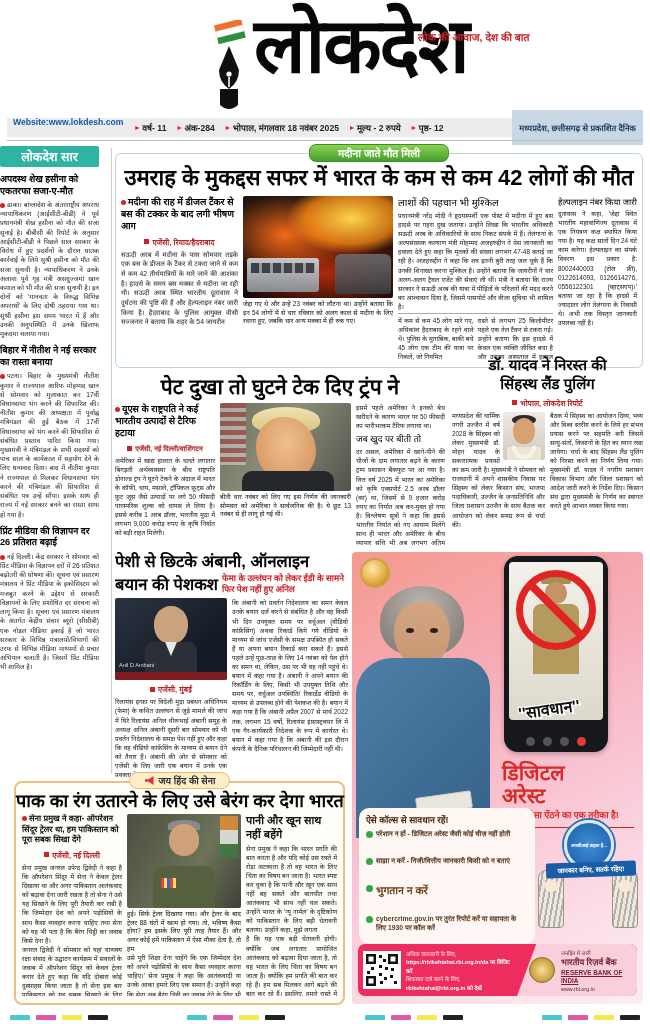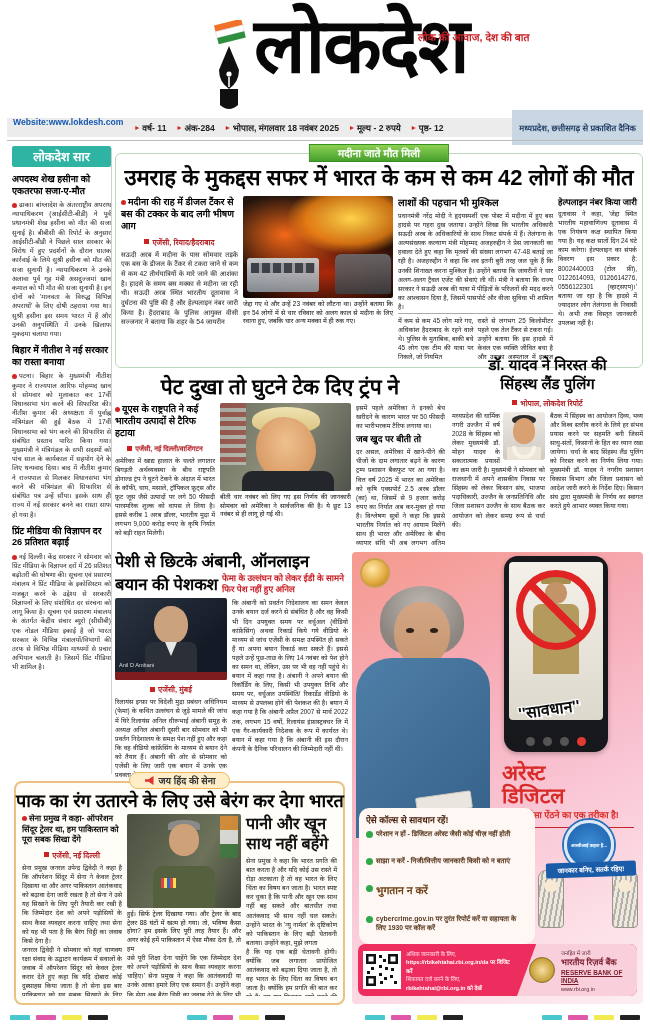--- a/index.html
+++ b/index.html
@@ -9,37 +9,37 @@
   .logo{position:absolute;left:206px;top:20px;width:46px;height:96px}
   .mh-title{position:absolute;left:254px;top:2px;margin:0;font-size:76px;font-weight:bold;letter-spacing:-2px;color:#070707;line-height:1.15;white-space:nowrap}
   .mh-tag{position:absolute;left:418px;top:30px;font-size:10.5px;font-weight:bold;color:#c9232a;white-space:nowrap}
   .infobar{position:absolute;left:7px;top:118px;width:636px;height:19px;background:#ececec;display:flex;align-items:center;font-size:8.6px;font-weight:bold;color:#222;white-space:nowrap}
   .ib-web{color:#1558b0;margin:0 12px 12px 6px}
   .ib-item{display:flex;align-items:center;margin-right:11px}
   .arr{color:#d42222;font-style:normal;margin-right:3px;font-size:8px}
   .ib-pub{margin-left:auto;background:#c9d6e4;color:#1d3a5f;height:100%;display:flex;align-items:center;padding:8px 7px;font-size:8.3px}
   .mh-rule{position:absolute;left:7px;top:140px;width:636px;height:1px;background:#bbb}
   
-  .sidebar{position:absolute;left:12px;top:146px;width:99px;height:630px;overflow:hidden}
+  .sidebar{position:absolute;left:0;top:146px;width:99px;height:630px;overflow:hidden}
   .sb-head{background:#2fb3a3;color:#fff;text-align:center;font-weight:bold;font-size:12.5px;padding:2px 0;border-radius:2px}
   .sb-title{font-size:9.2px;font-weight:bold;margin:7px 0 3px;line-height:1.25;color:#000}
   .sb-body{font-size:6.6px;line-height:1.4;text-align:justify;color:#222}
   .dot{display:inline-block;width:5px;height:5px;border-radius:50%;background:#d42525;margin-right:2px;vertical-align:middle}
   .vr{position:absolute;left:111px;top:148px;width:1px;height:626px;background:#cfcfcf}
   
   .btx{font-size:6.8px;line-height:1.42;text-align:justify;color:#1c1c1c}
   .sm{font-size:6.4px}
   .caption{font-size:6.4px;line-height:1.35;text-align:justify;color:#111;margin-top:2px}
   .byline{color:#b3262a;font-weight:bold;font-size:7.6px;margin:4px 0 3px;display:flex;align-items:center;justify-content:center;white-space:nowrap}
   .sq{display:inline-block;width:5px;height:5px;background:#c22;margin-right:3px;flex:0 0 auto}
   .subhead{font-size:9.4px;font-weight:bold;line-height:1.3;color:#000}
-  .sec-title{font-size:9.8px;font-weight:bold;margin-bottom:2px;color:#000}
+  .sec-title{font-size:9.8px;font-weight:normal;margin-bottom:2px;color:#000}
   
   .lead{position:absolute;left:115px;top:153px;width:528px;height:215px;border:1px solid #bcd8ba;border-radius:6px;box-sizing:border-box}
-  .kicker{position:absolute;left:50%;top:-10px;transform:translateX(-50%);background:linear-gradient(#8ed053,#45a02c);border:1px solid #35911f;color:#fff;font-size:10.5px;font-weight:bold;padding:1px 28px;border-radius:0;white-space:nowrap}
+  .kicker{position:absolute;left:50%;top:-10px;transform:translateX(-50%);background:linear-gradient(#8ed053,#45a02c);border:1px solid #35911f;color:#fff;font-size:10.5px;font-weight:bold;padding:1px 28px;border-radius:7px;white-space:nowrap}
   .lead-hl{margin:7px 2px 3px;font-size:22px;font-weight:bold;text-align:center;white-space:nowrap;overflow:hidden;color:#050505}
   .lead-cols{display:flex;gap:5px;padding:2px 5px;height:164px;overflow:hidden}
   .lc1{width:117px;flex:0 0 auto}.lc2{width:150px;flex:0 0 auto}.lc3{flex:1;min-width:0}.lc4{width:79px;flex:0 0 auto}
   .fire-photo{position:relative;width:150px;height:102px;border-radius:2px;overflow:hidden;background:radial-gradient(ellipse 55% 45% at 72% 22%,#ffd24a,rgba(255,140,20,.75) 55%,rgba(120,30,10,0) 78%),radial-gradient(ellipse 60% 55% at 28% 38%,rgba(255,110,25,.95),rgba(150,40,10,0) 72%),radial-gradient(ellipse 80% 55% at 55% 75%,rgba(190,45,12,.9),rgba(40,12,8,0) 80%),linear-gradient(#23140e,#0d0705)}
   .fire-photo .bus{position:absolute;left:4px;bottom:6px;width:72px;height:34px;background:linear-gradient(#cfd4d8,#8d969d);border-radius:3px;opacity:.92}
   .fire-photo .bus::after{content:"";position:absolute;left:4px;top:5px;right:4px;height:10px;background:repeating-linear-gradient(90deg,#3a454e 0 8px,#9aa4ab 8px 11px)}
   .fire-photo .tanker{position:absolute;right:2px;bottom:4px;width:56px;height:40px;background:linear-gradient(#6b6f72,#3c4043);border-radius:6px 6px 3px 3px;opacity:.85}
   .mini-cols{display:flex;gap:4px;border-top:1px solid #aaa;margin-top:2px;padding-top:2px}
   .mini-cols>div{flex:1;min-width:0}
   
@@ -76,21 +76,21 @@
   .ambani-photo .shirt::after{content:"";position:absolute;left:20px;top:0;border:6px solid transparent;border-top:14px solid #e8e8e8}
   .ambani-photo::after{content:"";position:absolute;left:0;bottom:0;width:100%;height:8px;background:#7e1c20}
   .ambani-photo .lbl{position:absolute;left:4px;bottom:12px;color:#ddd;font-size:5.6px;z-index:2}
   
   .army{position:absolute;left:14px;top:781px;width:331px;height:224px;border:2px solid #ecbf83;border-radius:8px;background:#fffdf7;box-sizing:border-box}
   .army-kick{position:absolute;left:50%;top:-11px;transform:translateX(-50%);background:#fdeec9;border:1px solid #f0b95d;border-radius:10px;padding:1px 14px;font-size:9.5px;font-weight:bold;color:#333;display:flex;align-items:center;gap:4px;white-space:nowrap}
   .army-hl{margin:5px 0 2px;font-size:18px;font-weight:bold;text-align:center;white-space:nowrap;color:#050505}
   .army-cols{display:flex;gap:5px;padding:0 6px;height:182px;overflow:hidden}
   .arc1{width:100px;flex:0 0 auto}.arc2{width:114px;flex:0 0 auto}.arc3{flex:1;min-width:0}
   .army-sub{font-size:8.2px;font-weight:bold;line-height:1.3}
-  .army-sub2{font-size:16px;font-weight:bold;line-height:1.25;margin-bottom:2px}
+  .army-sub2{font-size:11px;font-weight:bold;line-height:1.25;margin-bottom:2px}
   .general-photo{position:relative;width:114px;height:94px;background:linear-gradient(120deg,#4a4f41,#6d7259 60%,#3e4237);overflow:hidden;border-radius:2px}
   .gp-flag{position:absolute;right:3px;top:2px;width:18px;height:42px;background:linear-gradient(#e79232 33%,#f2f2f2 33% 66%,#3d7a3d 66%);opacity:.8}
   .gp-hair{position:absolute;left:41px;top:6px;width:32px;height:10px;background:#8a8a8a;border-radius:50% 50% 0 0}
   .gp-face{position:absolute;left:42px;top:10px;width:30px;height:32px;background:#cfa178;border-radius:48%}
   .gp-uni{position:absolute;left:26px;bottom:0;width:62px;height:42px;background:#55603e;border-radius:10px 10px 0 0}
   .gp-uni::before{content:"";position:absolute;left:8px;top:12px;width:15px;height:10px;background:repeating-linear-gradient(90deg,#d44 0 3px,#fd5 3px 6px,#36c 6px 9px)}
   
   .ad{position:absolute;left:352px;top:552px;width:291px;height:452px;overflow:hidden;border-radius:4px;background:linear-gradient(155deg,#f59a8e 0%,#f6aab4 28%,#f9c3d2 55%,#fcdde6 80%,#fdeef2 100%)}
   .seal{position:absolute;left:8px;top:6px;width:30px;height:30px;border-radius:50%;background:radial-gradient(circle at 40% 35%,#ffe9a8,#e2a93f 60%,#b07714);border:2px solid #caa24a;box-sizing:border-box}
   .woman{position:absolute;left:0;top:34px;width:142px;height:252px}
@@ -368,22 +368,22 @@
       </div>
       <div class="callrow">
         <span class="cbtn"></span>
         <span class="cbtn"></span>
         <span class="cbtn"></span>
         <span class="cbtn end"></span>
       </div>
     </div>
     <div class="savdhan">''सावधान''</div>
     <div class="da-block">
+      <div class="da1">डिजिटल</div>
       <div class="da1">अरेस्ट</div>
-      <div class="da1">डिजिटल</div>
       <div class="da-sub">धोखे से पैसा ऐंठने का एक तरीका है!</div>
     </div>
     <div class="ad-box">
       <h4>ऐसे कॉल्स से सावधान रहें!</h4>
       <div class="pt">
           <span class="ic"></span>
           <span class="tx">परेशान न हों - डिजिटल अरेस्ट जैसी कोई चीज़ नहीं होती</span>
         </div>
       <div class="pt">
           <span class="ic"></span>

